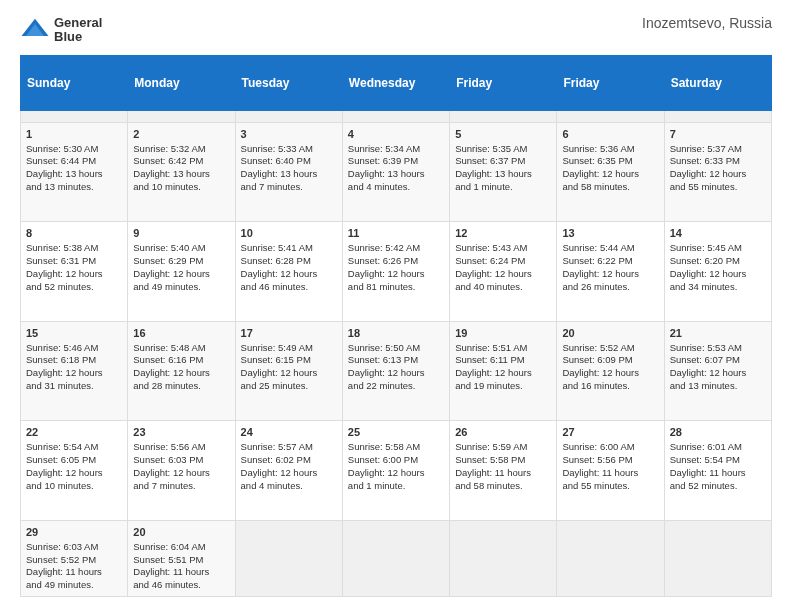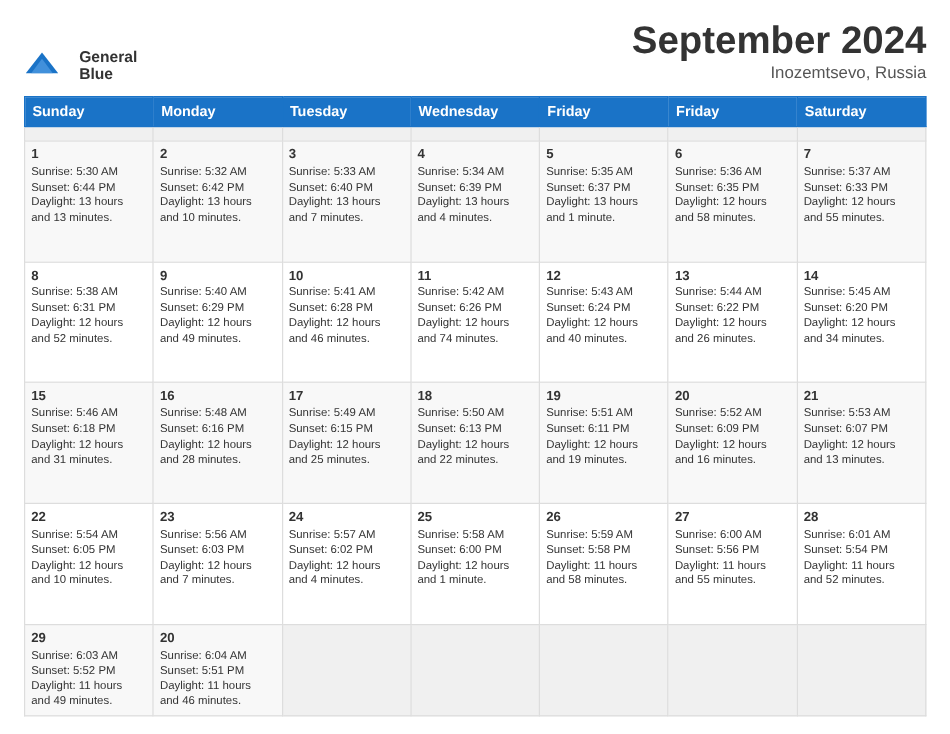--- a/index.html
+++ b/index.html
@@ -19,22 +19,21 @@
     }
     .header {
       display: flex;
       justify-content: space-between;
       align-items: flex-start;
       margin-bottom: 10px;
     }
     .logo {
       display: flex;
       align-items: center;
-      gap: 16px;
-      margin-top: 25px;
+      gap: 4px;
     }
     .logo-text {
       display: flex;
       flex-direction: column;
       font-size: 13px;
       font-weight: bold;
       line-height: 1.1;
       color: #333;
     }
     .logo-icon {
@@ -56,21 +55,21 @@
     .calendar {
       flex: 1;
       border-collapse: collapse;
       width: 100%;
       table-layout: fixed;
     }
     .calendar th {
       background-color: #1a73c7;
       color: white;
       text-align: left;
-      padding: 5px 6px;
+      padding: 20px 6px;
       font-size: 12px;
       font-weight: bold;
       border: 1px solid #1a73c7;
     }
     .calendar td {
       vertical-align: top;
       padding: 4px 5px;
       font-size: 9.5px;
       color: #333;
       border: 1px solid #ddd;
@@ -102,21 +101,20 @@
       <svg class="logo-icon" viewBox="0 0 40 40">
         <polygon points="20,5 38,28 2,28" fill="#1a73c7"></polygon>
         <polygon points="20,12 32,28 8,28" fill="#5ba3e8" opacity="0.6"></polygon>
       </svg>
       <div class="logo-text">
         <span>General</span>
         <span>Blue</span>
       </div>
     </div>
     <div class="title-section">
-      <div class="month-title">September 2024</div>
       <div class="location">Inozemtsevo, Russia</div>
     </div>
   </div>
 
   <table class="calendar" id="calendar-table">
     <thead>
       <tr id="header-row">
           <th>Sunday</th>
           <th>Monday</th>
           <th>Tuesday</th>
@@ -207,21 +205,21 @@
             <div>Sunrise: 5:41 AM</div>
             <div>Sunset: 6:28 PM</div>
             <div>Daylight: 12 hours</div>
             <div>and 46 minutes.</div>
           </td>
           <td>
             <span class="day-num">11</span>
             <div>Sunrise: 5:42 AM</div>
             <div>Sunset: 6:26 PM</div>
             <div>Daylight: 12 hours</div>
-            <div>and 74 minutes.</div>
+            <div>and 81 minutes.</div>
           </td>
           <td>
             <span class="day-num">12</span>
             <div>Sunrise: 5:43 AM</div>
             <div>Sunset: 6:24 PM</div>
             <div>Daylight: 12 hours</div>
             <div>and 40 minutes.</div>
           </td>
           <td>
             <span class="day-num">13</span>

